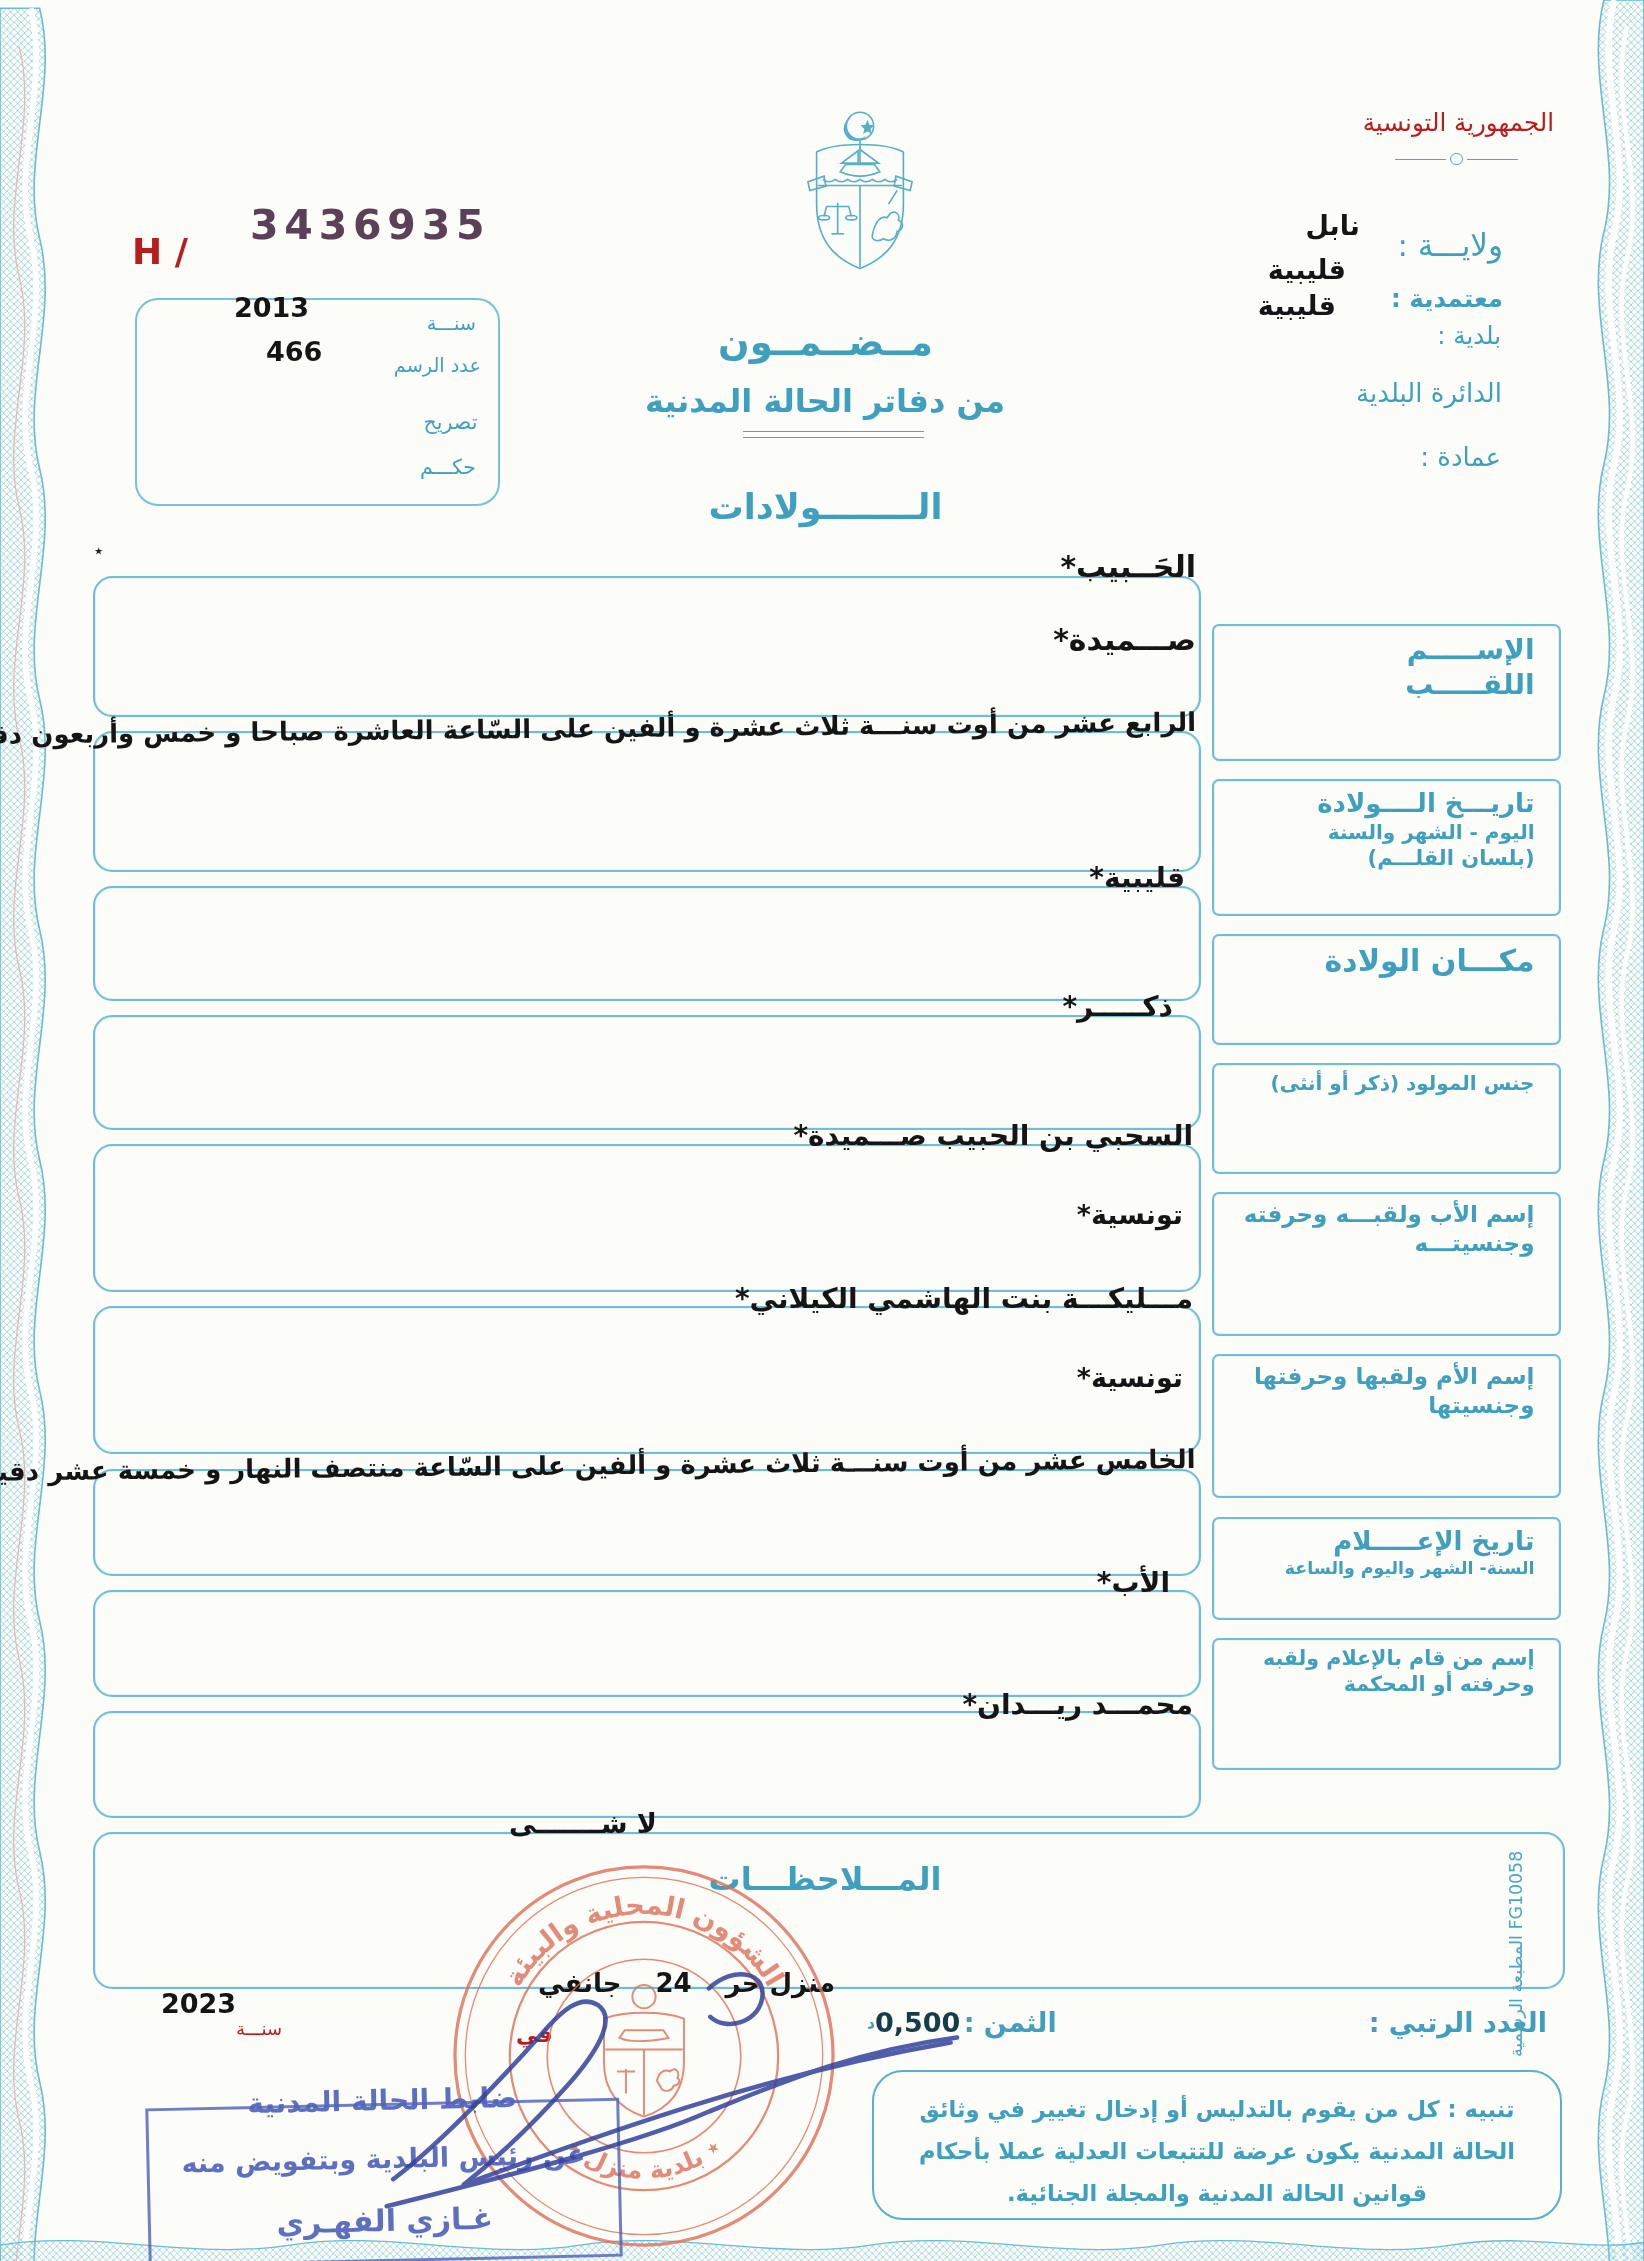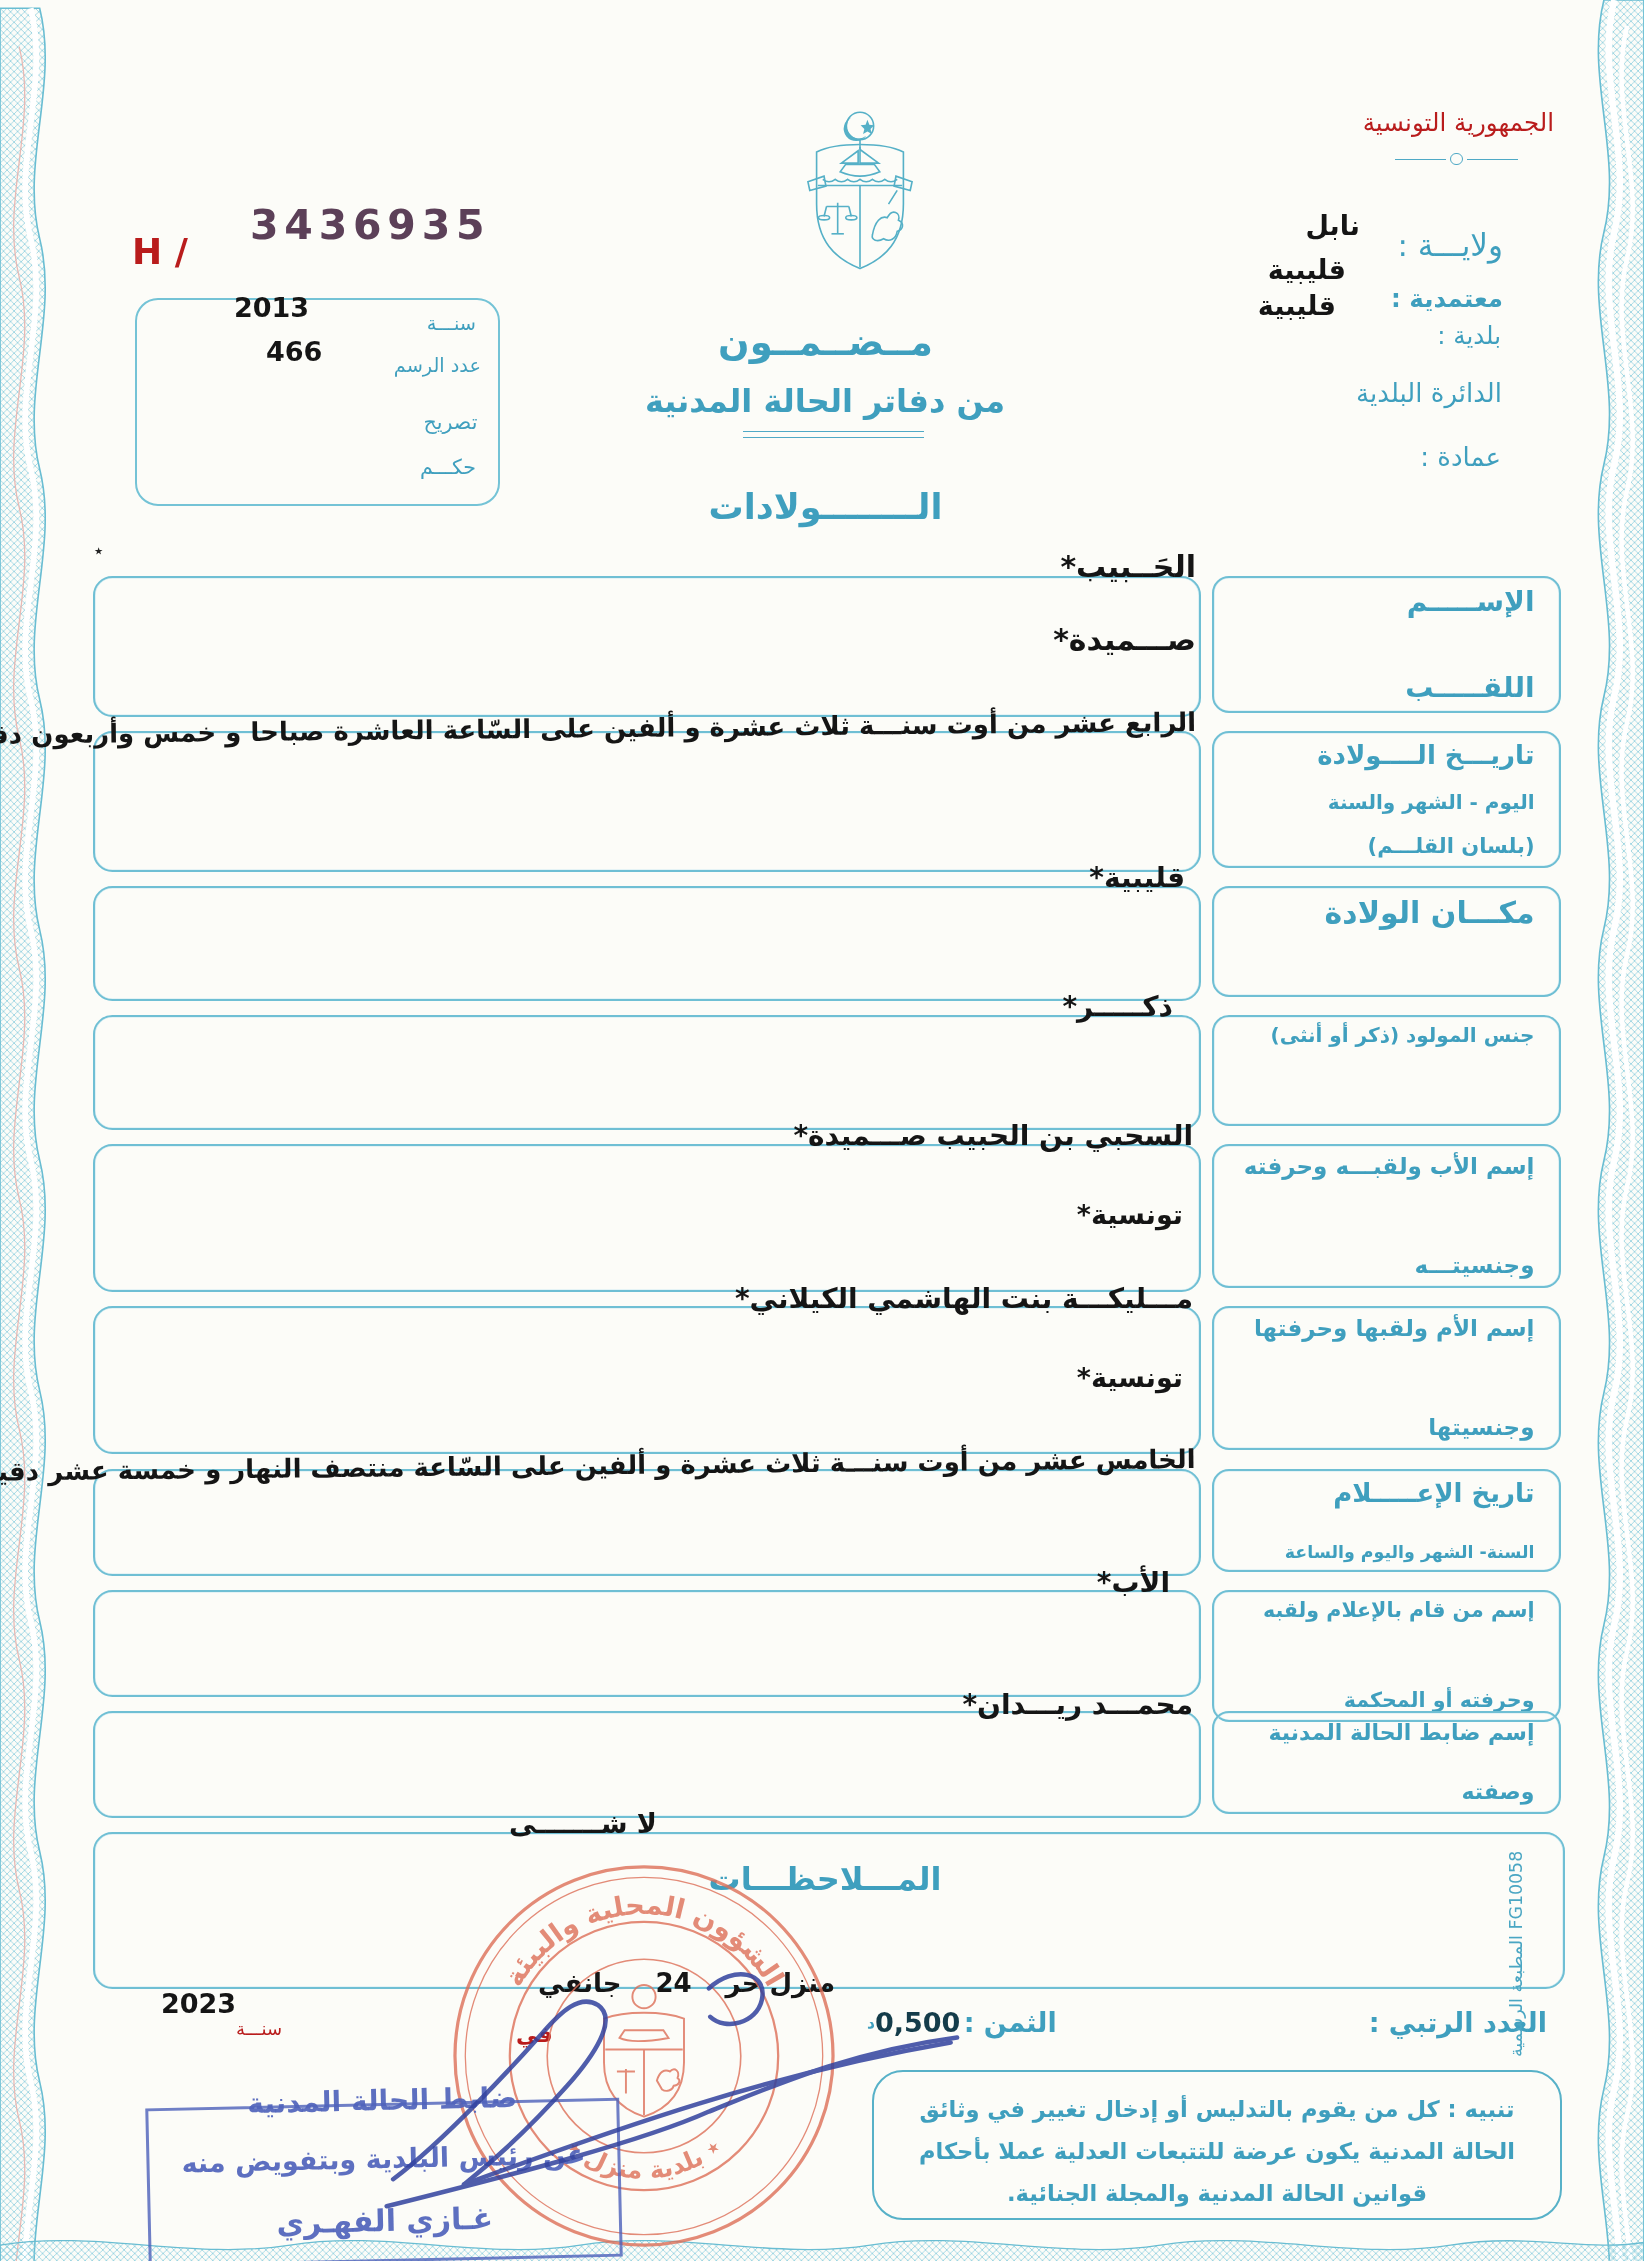--- a/index.html
+++ b/index.html
@@ -5,23 +5,23 @@
   html,body{margin:0;padding:0;background:#e8e8e4;}
   #page{position:relative;width:1644px;height:2261px;background:#fcfcf8;overflow:hidden;
         font-family:"DejaVu Sans",sans-serif;}
   .abs{position:absolute;}
   .teal{color:#b91c1c;}
   .tealb{color:#3f9fbe;font-weight:bold;}
   .val{color:#151515;font-weight:bold;direction:rtl;white-space:nowrap;}
   .lbl{direction:rtl;text-align:right;color:#3f9fbe;font-weight:bold;}
   .vbox{position:absolute;left:93px;width:1104px;border:2.6px solid #6fbfd4;border-radius:19.3px;
         box-shadow:inset 0 0 0 0.6px #cdeaf2;}
-  .lbox{position:absolute;left:1212px;width:349px;border:2.6px solid #6fbfd4;border-radius:17px;
-        box-shadow:inset 0 0 0 0.6px #cdeaf2;display:flex;flex-direction:column;justify-content:space-between;
-        padding:6.4px 24.5px 6.4px 9px;box-sizing:border-box;direction:rtl;}
+  .lbox{position:absolute;left:1212px;width:349px;border:2.6px solid #6fbfd4;border-radius:7px;
+        box-shadow:inset 0 0 0 0.6px #cdeaf2;display:flex;flex-direction:column;justify-content:flex-start;
+        padding:6.4px 24.5px 6.4px 9px;box-sizing:border-box;direction:rtl;margin-top:48px;}
   .lbox span{display:block;text-align:right;color:#3f9fbe;font-weight:bold;line-height:1.25;}
   .rot{transform:rotate(-0.6deg);transform-origin:100% 50%;}
   .stamp-blue{position:absolute;left:147px;top:2103px;width:468px;height:153px;
         border:3.2px solid rgba(79,99,187,.82);transform:rotate(-1.3deg);color:rgba(79,99,187,.92);}
   .stamp-blue div{position:absolute;width:100%;text-align:center;direction:rtl;font-weight:bold;}
   .notice-box{position:absolute;left:872px;top:2070px;width:690px;height:150px;border:2.6px solid #57b1c8;
         border-radius:31px;box-sizing:border-box;padding:17px 27px 0 27px;}
   .notice-box p{margin:0;direction:rtl;text-align:center;color:#3f9fbe;font-weight:bold;
         font-size:22.6px;line-height:1.85;}
   .vert{transform:rotate(-90deg);transform-origin:0 0;white-space:nowrap;direction:ltr;
@@ -165,24 +165,20 @@
     <span style="font-size:17.4px;">السنة- الشهر واليوم والساعة</span>
   </div>
 
   <div class="vbox" style="top:1590px;height:103px;"></div>
   <div class="lbox" style="top:1590px;height:132px;">
     <span style="font-size:20.6px;">إسم من قام بالإعلام ولقبه</span>
     <span style="font-size:20.6px;">وحرفته أو المحكمة</span>
   </div>
 
   <div class="vbox" style="top:1711px;height:103px;"></div>
-  <div class="lbox" style="top:1711px;height:103px;">
-    <span style="font-size:22px;">إسم ضابط الحالة المدنية</span>
-    <span style="font-size:22px;">وصفته</span>
-  </div>
 
   <div class="abs val" style="right:448px;top:549px;font-size:30px;">الحَــبيب*</div>
   <div class="abs val" style="right:448px;top:622px;font-size:30px;">صـــميدة*</div>
   <div class="abs val rot" style="right:448px;top:707px;font-size:26px;">الرابع عشر من أوت سنـــة ثلاث عشرة و ألفين على السّاعة العاشرة صباحا و خمس وأربعون دقيقة*</div>
   <div class="abs val" style="right:459px;top:861px;font-size:28px;">قليبية*</div>
   <div class="abs val" style="right:471px;top:990px;font-size:28px;">ذكـــــر*</div>
   <div class="abs val" style="right:451px;top:1119px;font-size:28px;">السحبي بن الحبيب صـــميدة*</div>
   <div class="abs val" style="right:461px;top:1199px;font-size:27px;">تونسية*</div>
   <div class="abs val" style="right:451px;top:1282px;font-size:28px;">مـــليكـــة بنت الهاشمي الكيلاني*</div>
   <div class="abs val" style="right:461px;top:1362px;font-size:27px;">تونسية*</div>

